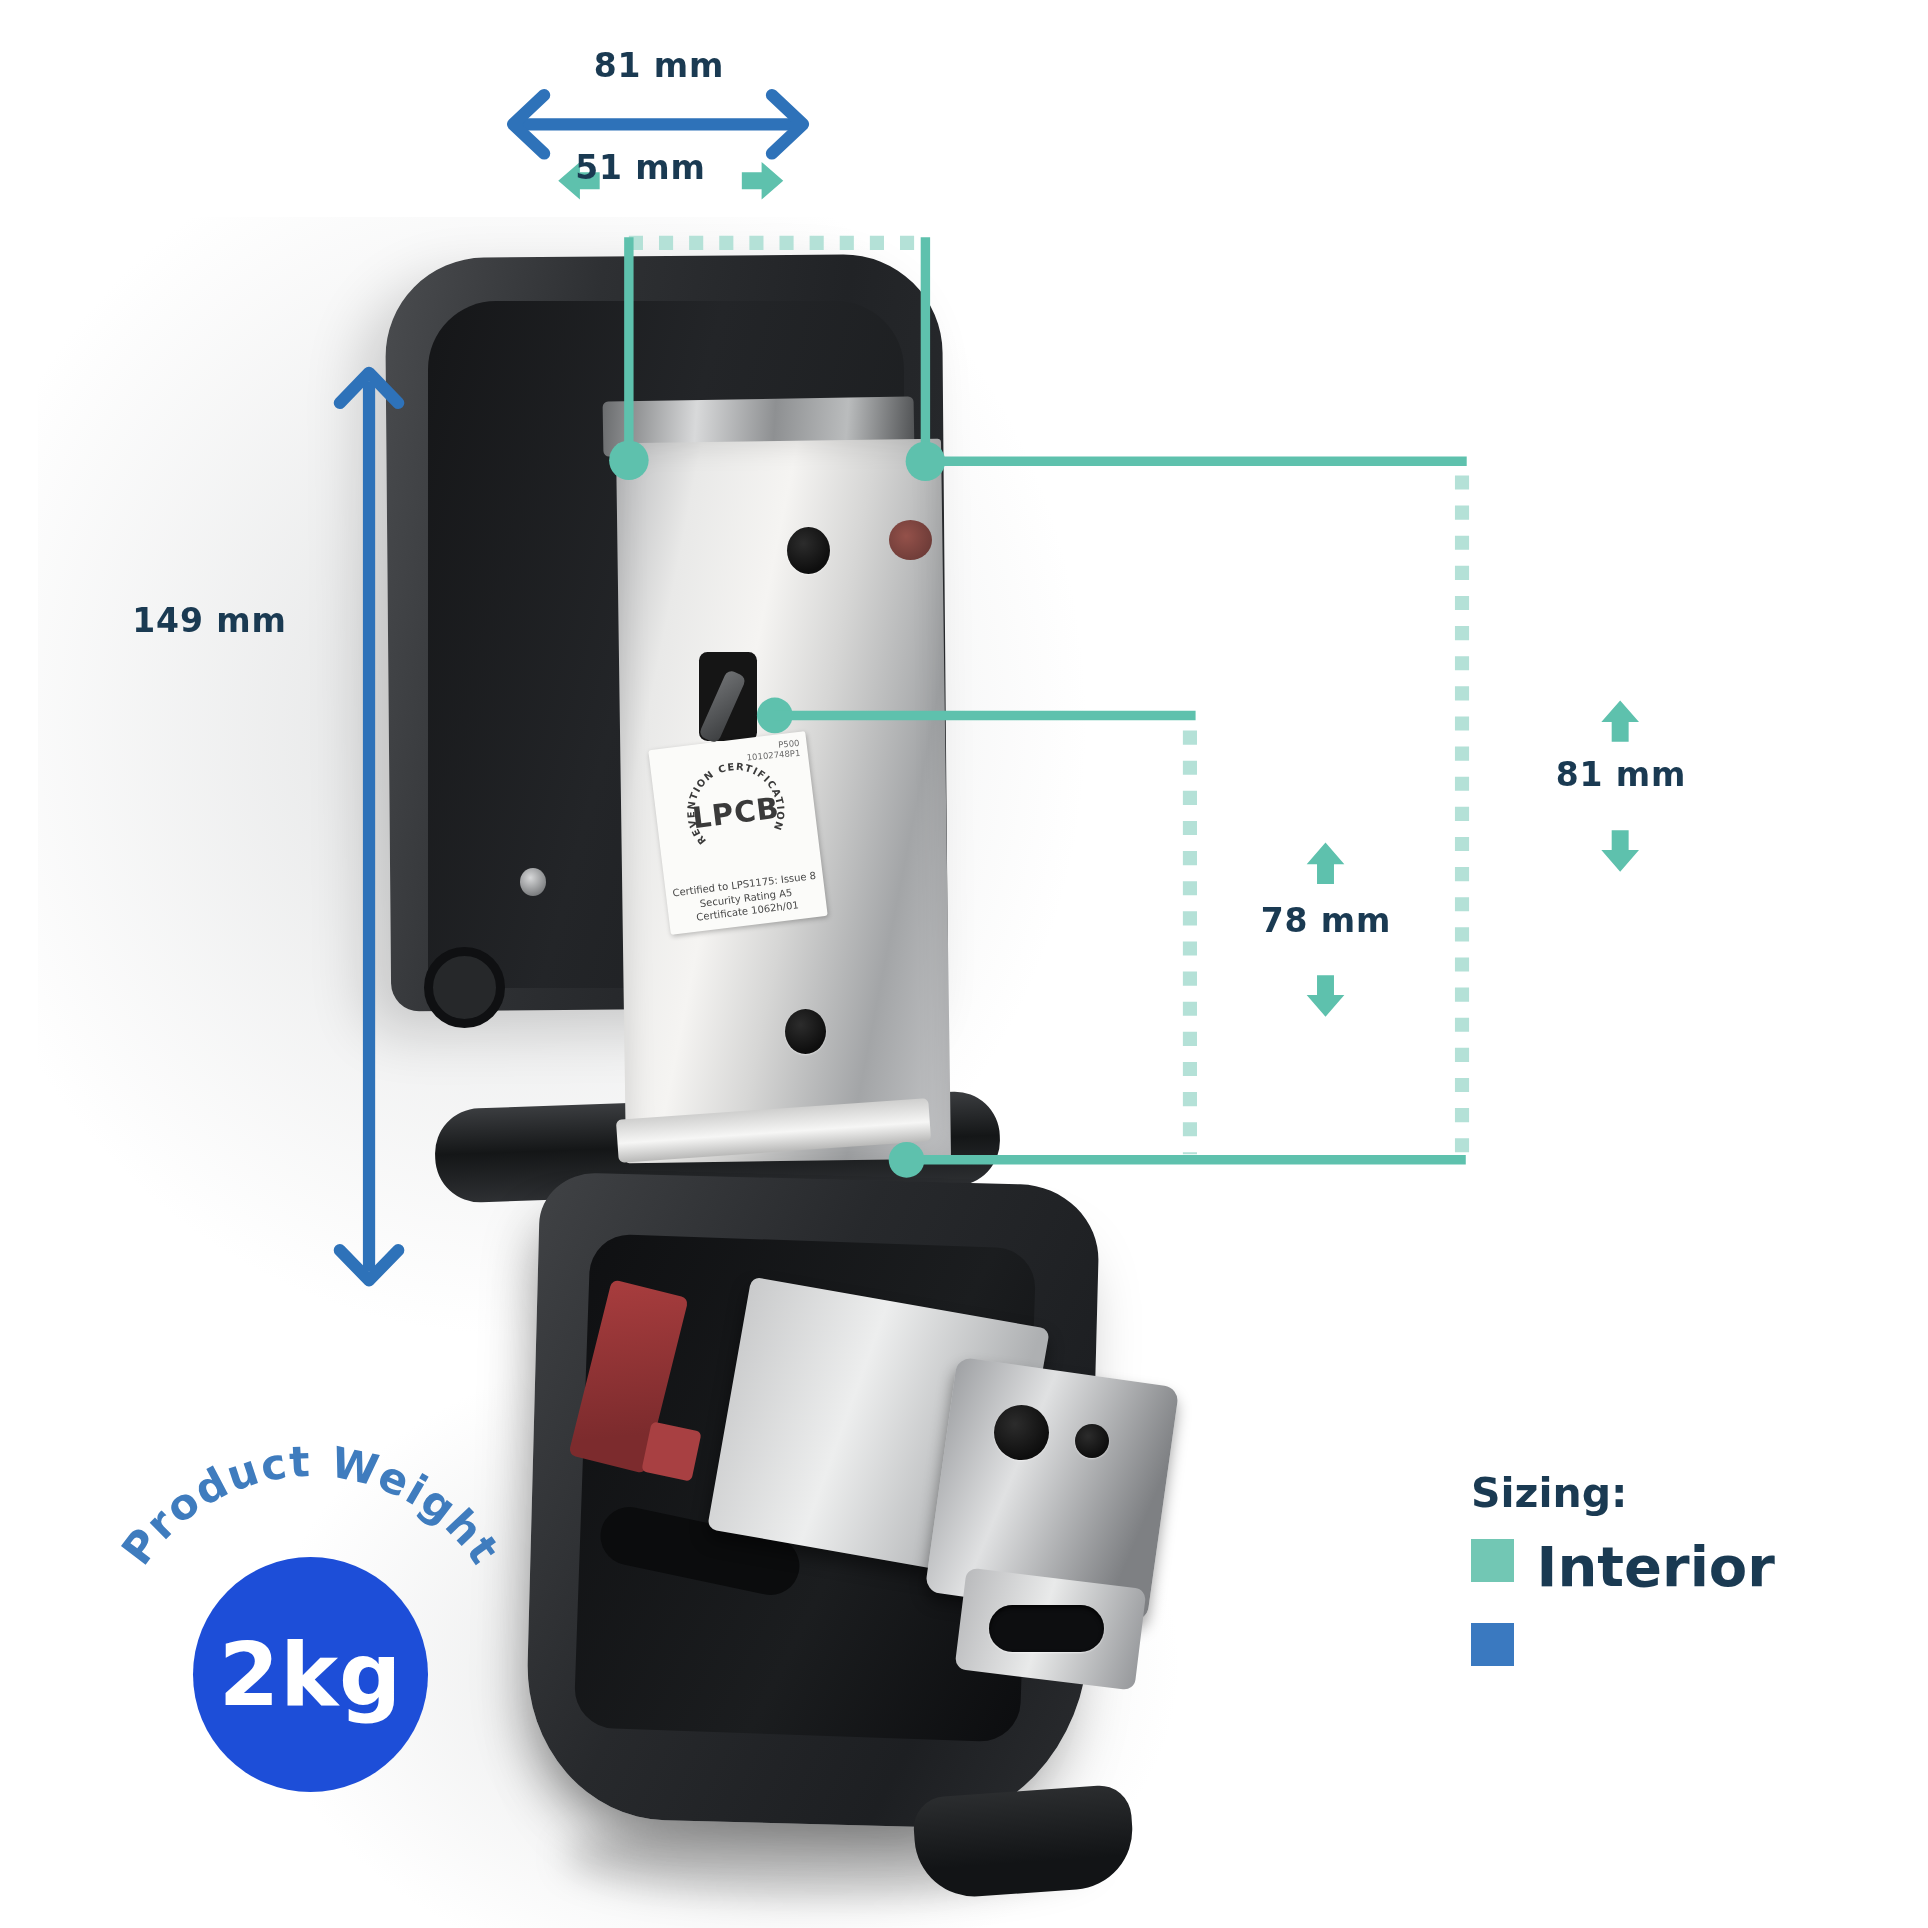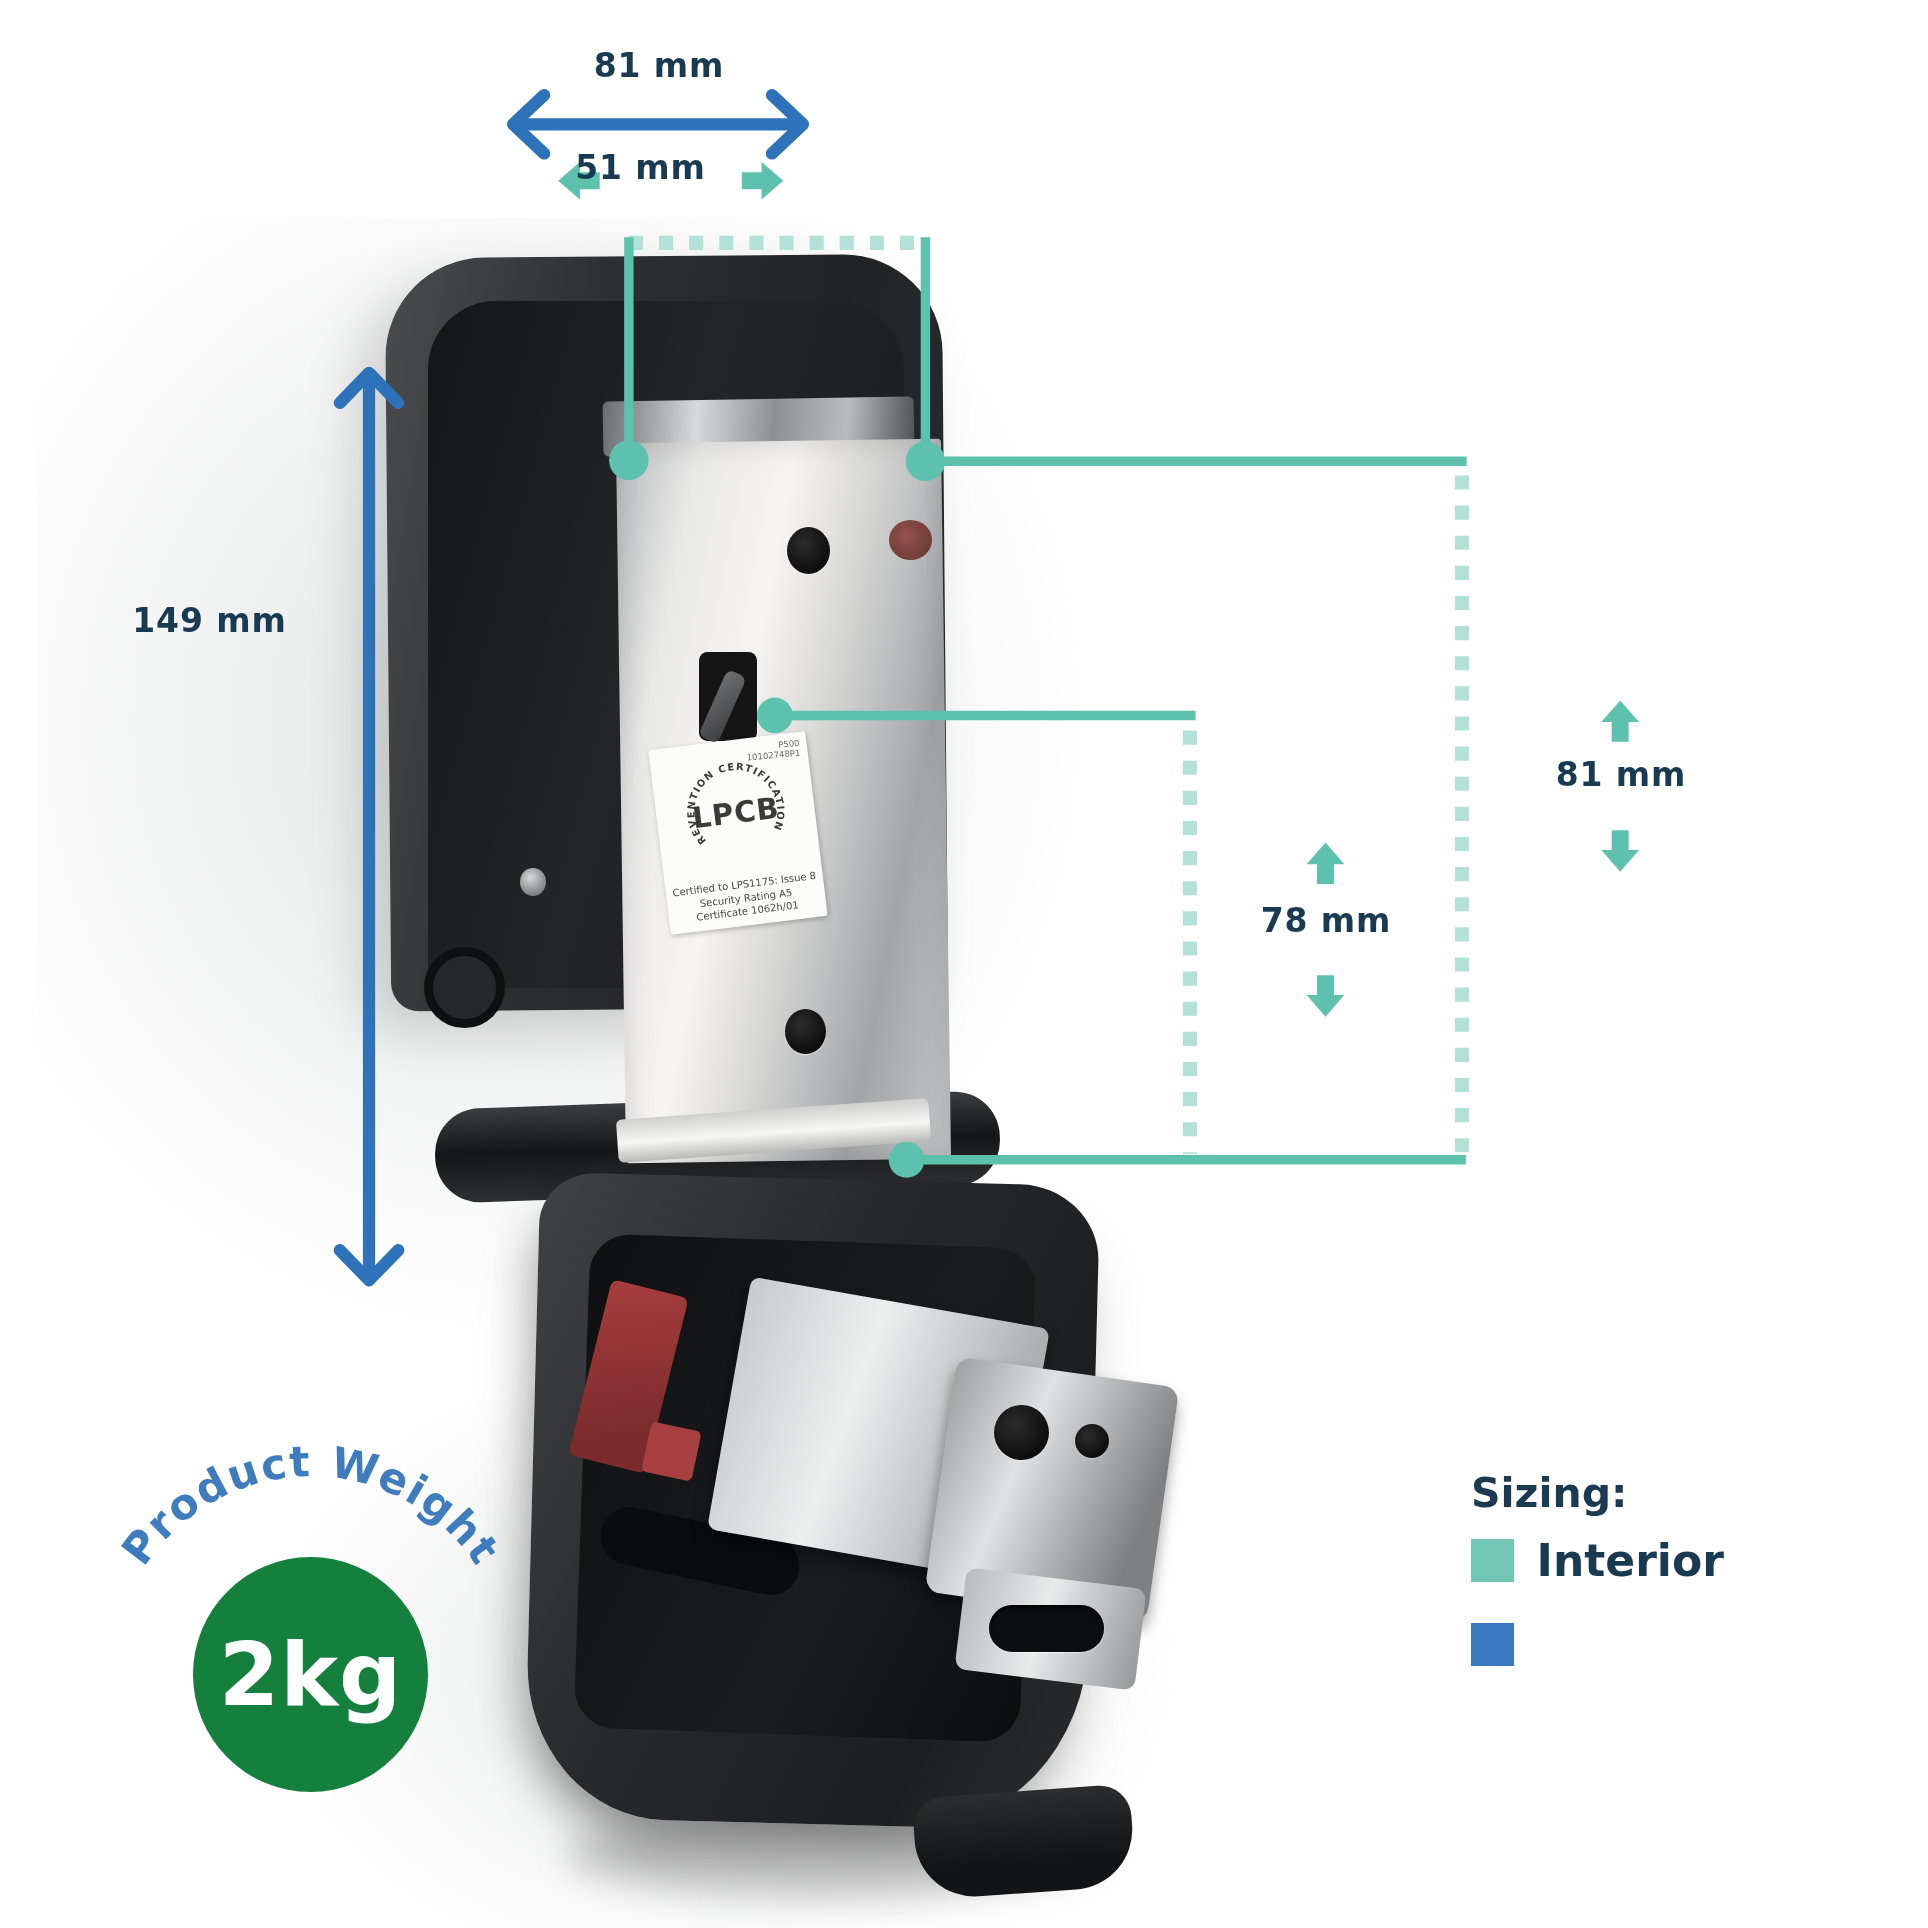--- a/index.html
+++ b/index.html
@@ -105,21 +105,21 @@
     display:flex;align-items:center;justify-content:center;}
   .badge-value{color:#ffffff;font-size:87px;font-weight:bold;letter-spacing:0.9px;}
   .badge-arc-text{font-size:45px;font-weight:bold;fill:var(--badge_text_blue);letter-spacing:2px;}
   
   .legend{left:1471px;top:1469px;width:458px;}
   .legend-title{color:var(--navy);font-size:41px;font-weight:bold;}
   .legend-row{position:absolute;left:0;display:flex;align-items:flex-start;}
   .legend-row1{top:70px;}
   .legend-row2{top:154px;}
   .swatch{width:43px;height:43px;margin-right:22.6px;flex:0 0 auto;}
-  .legend-label{color:var(--navy);font-size:44px;font-weight:bold;line-height:1.0;}
+  .legend-label{color:var(--navy);font-size:56px;font-weight:bold;line-height:1.0;}
   .legend-sub{color:var(--navy);font-size:31px;font-weight:bold;line-height:1.25;}
   .seal-ring-text{font-size:10.5px;letter-spacing:1.4px;fill:#3a3a3a;font-weight:bold;}
   .seal-center-text{font-size:31px;font-weight:bold;fill:#3a3a3a;letter-spacing:1px;}
 </style>
 </head>
 <body>
 
 <div id="stage">
 
   <div class="abs glow1"></div>
@@ -226,21 +226,21 @@
 
   <div>
     <svg class="abs anno" width="1928" height="1928" viewBox="0 0 2048 2048">
       <defs>
         <path id="badgeArc" d="M127,1832 A210,210 0 1 1 533,1832" fill="none"></path>
       </defs>
       <text class="badge-arc-text">
         <textPath href="#badgeArc" startOffset="50%" text-anchor="middle">Product Weight</textPath>
       </text>
     </svg>
-    <div class="abs badge-circle" style="background: #15803d;">
+    <div class="abs badge-circle" style="background: #1d4ed8;">
       <span class="badge-value">2kg</span>
     </div>
   </div>
 
   <div class="abs legend">
     <div class="legend-title">Sizing:</div>
     <div class="legend-row legend-row1">
       <div class="swatch" style="background: rgb(114, 199, 180);"></div>
       <div class="legend-label">Interior</div>
     </div>

